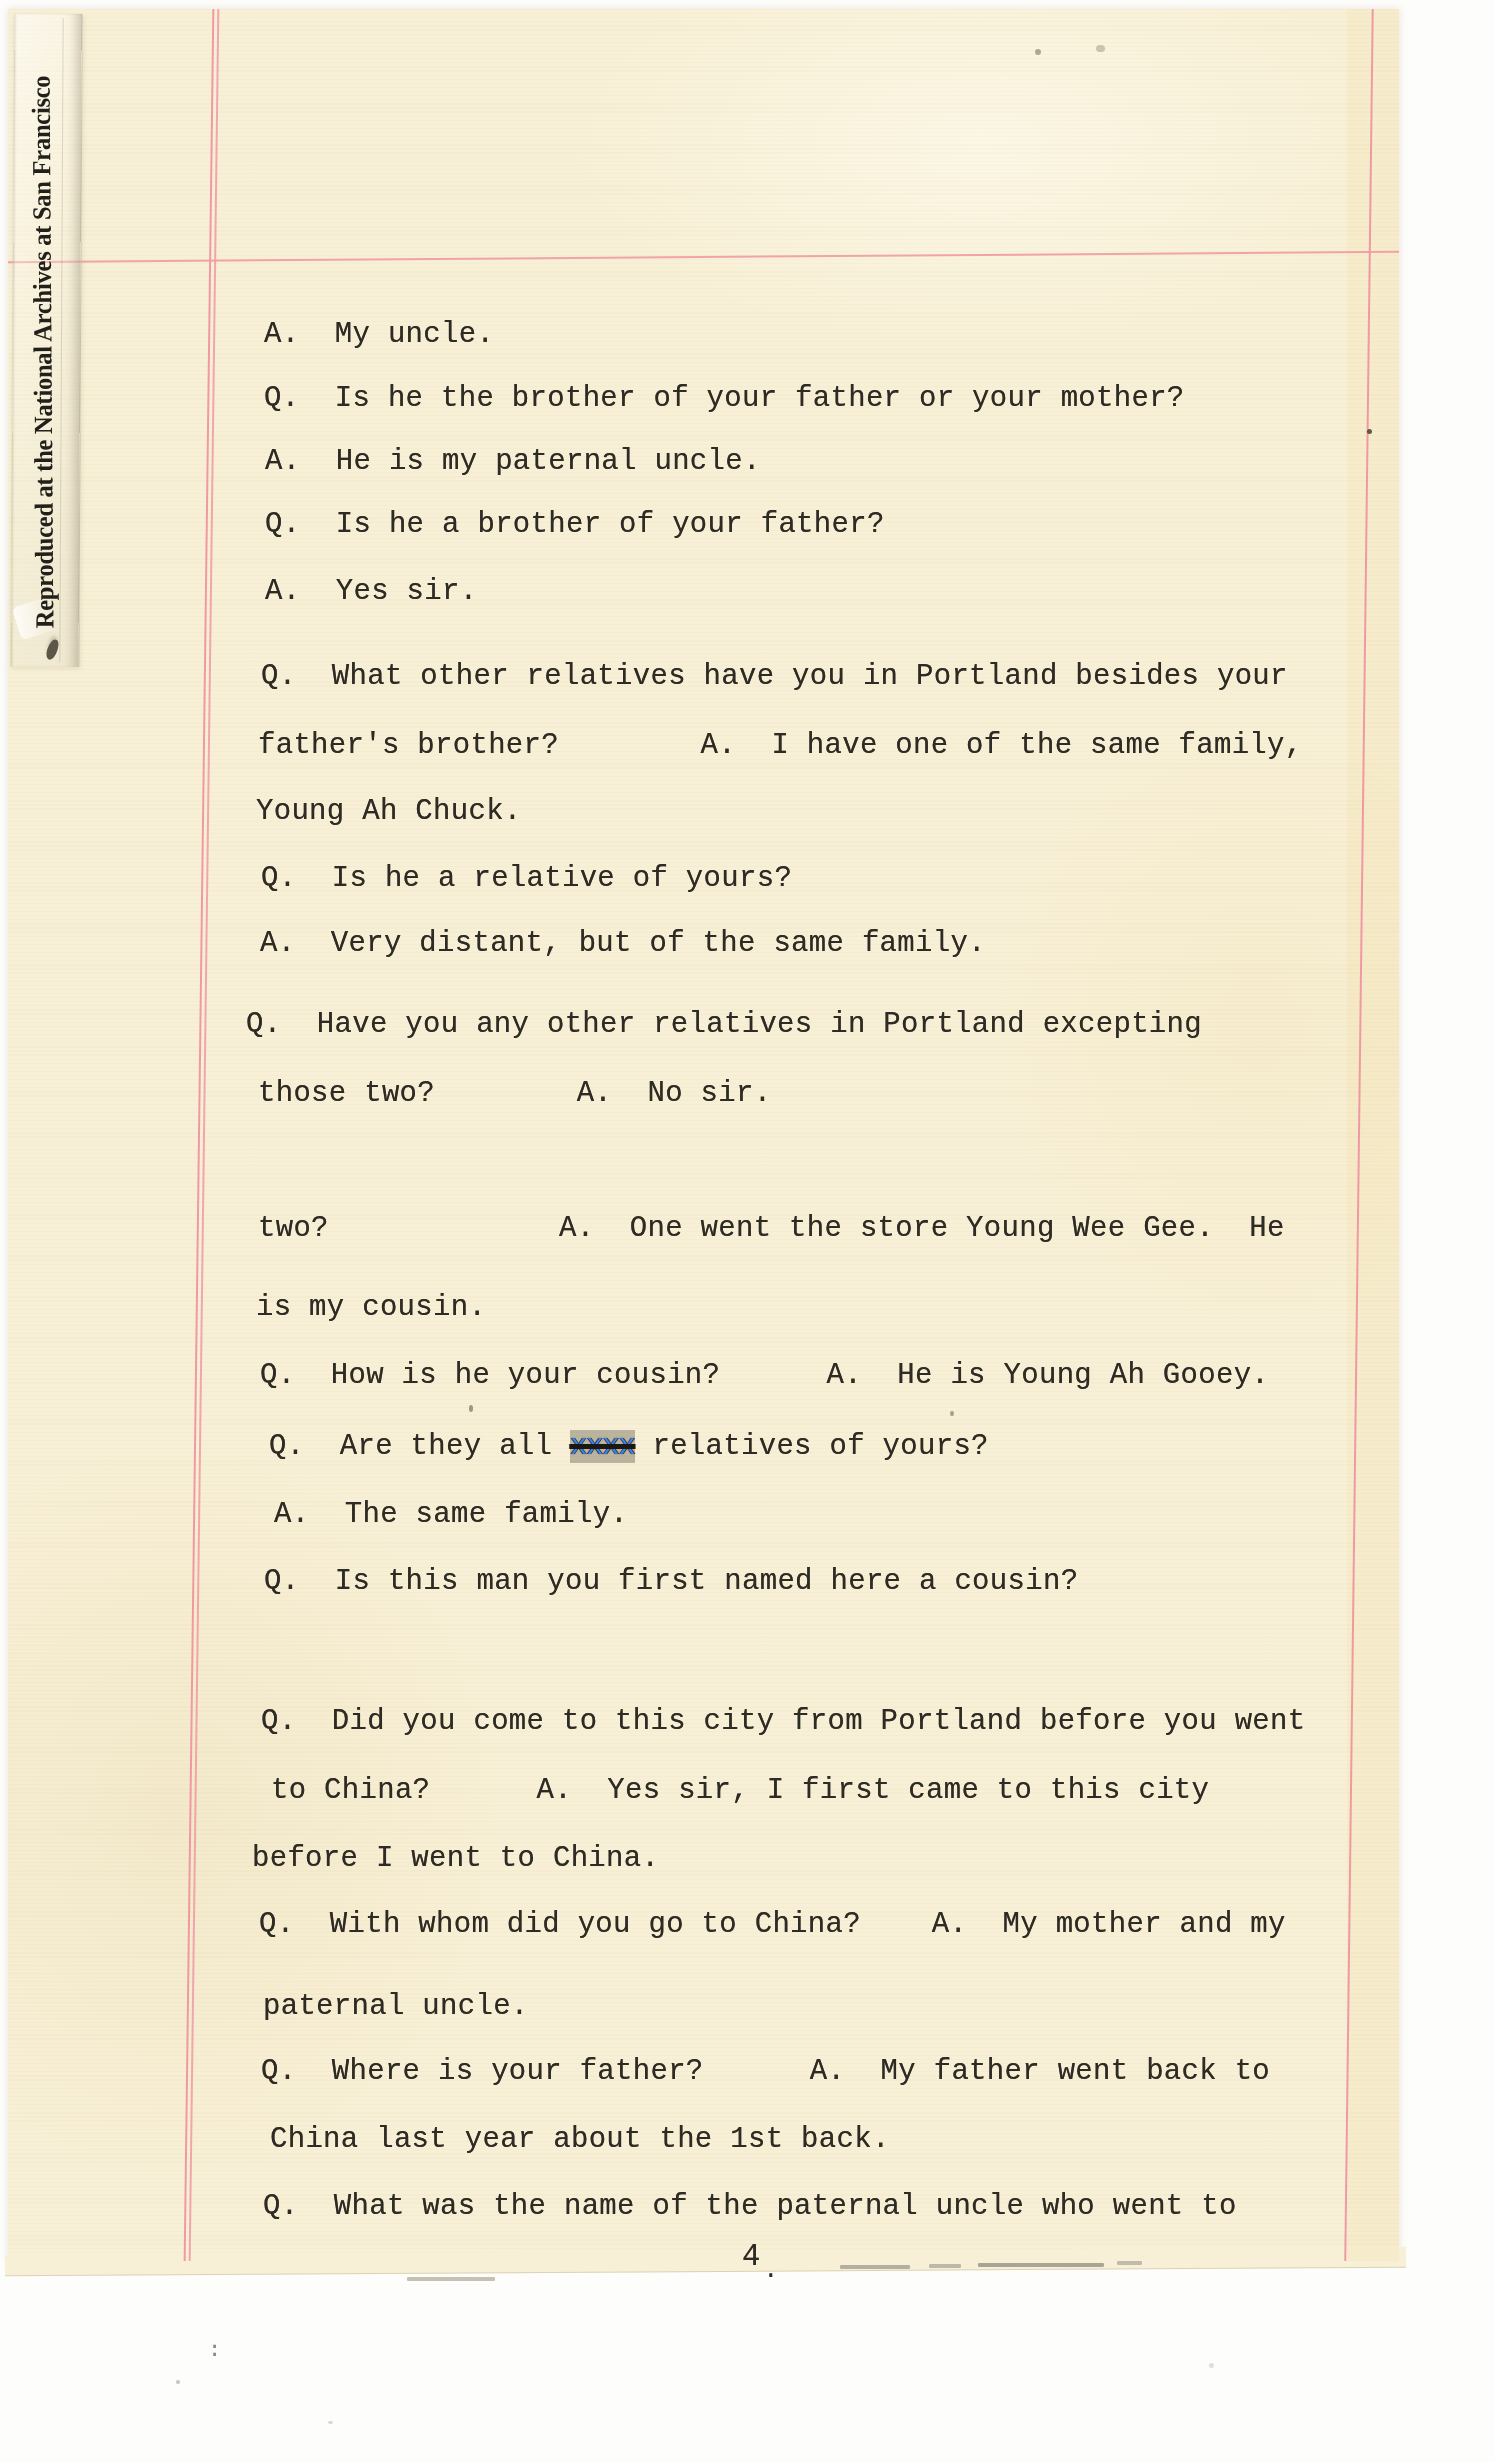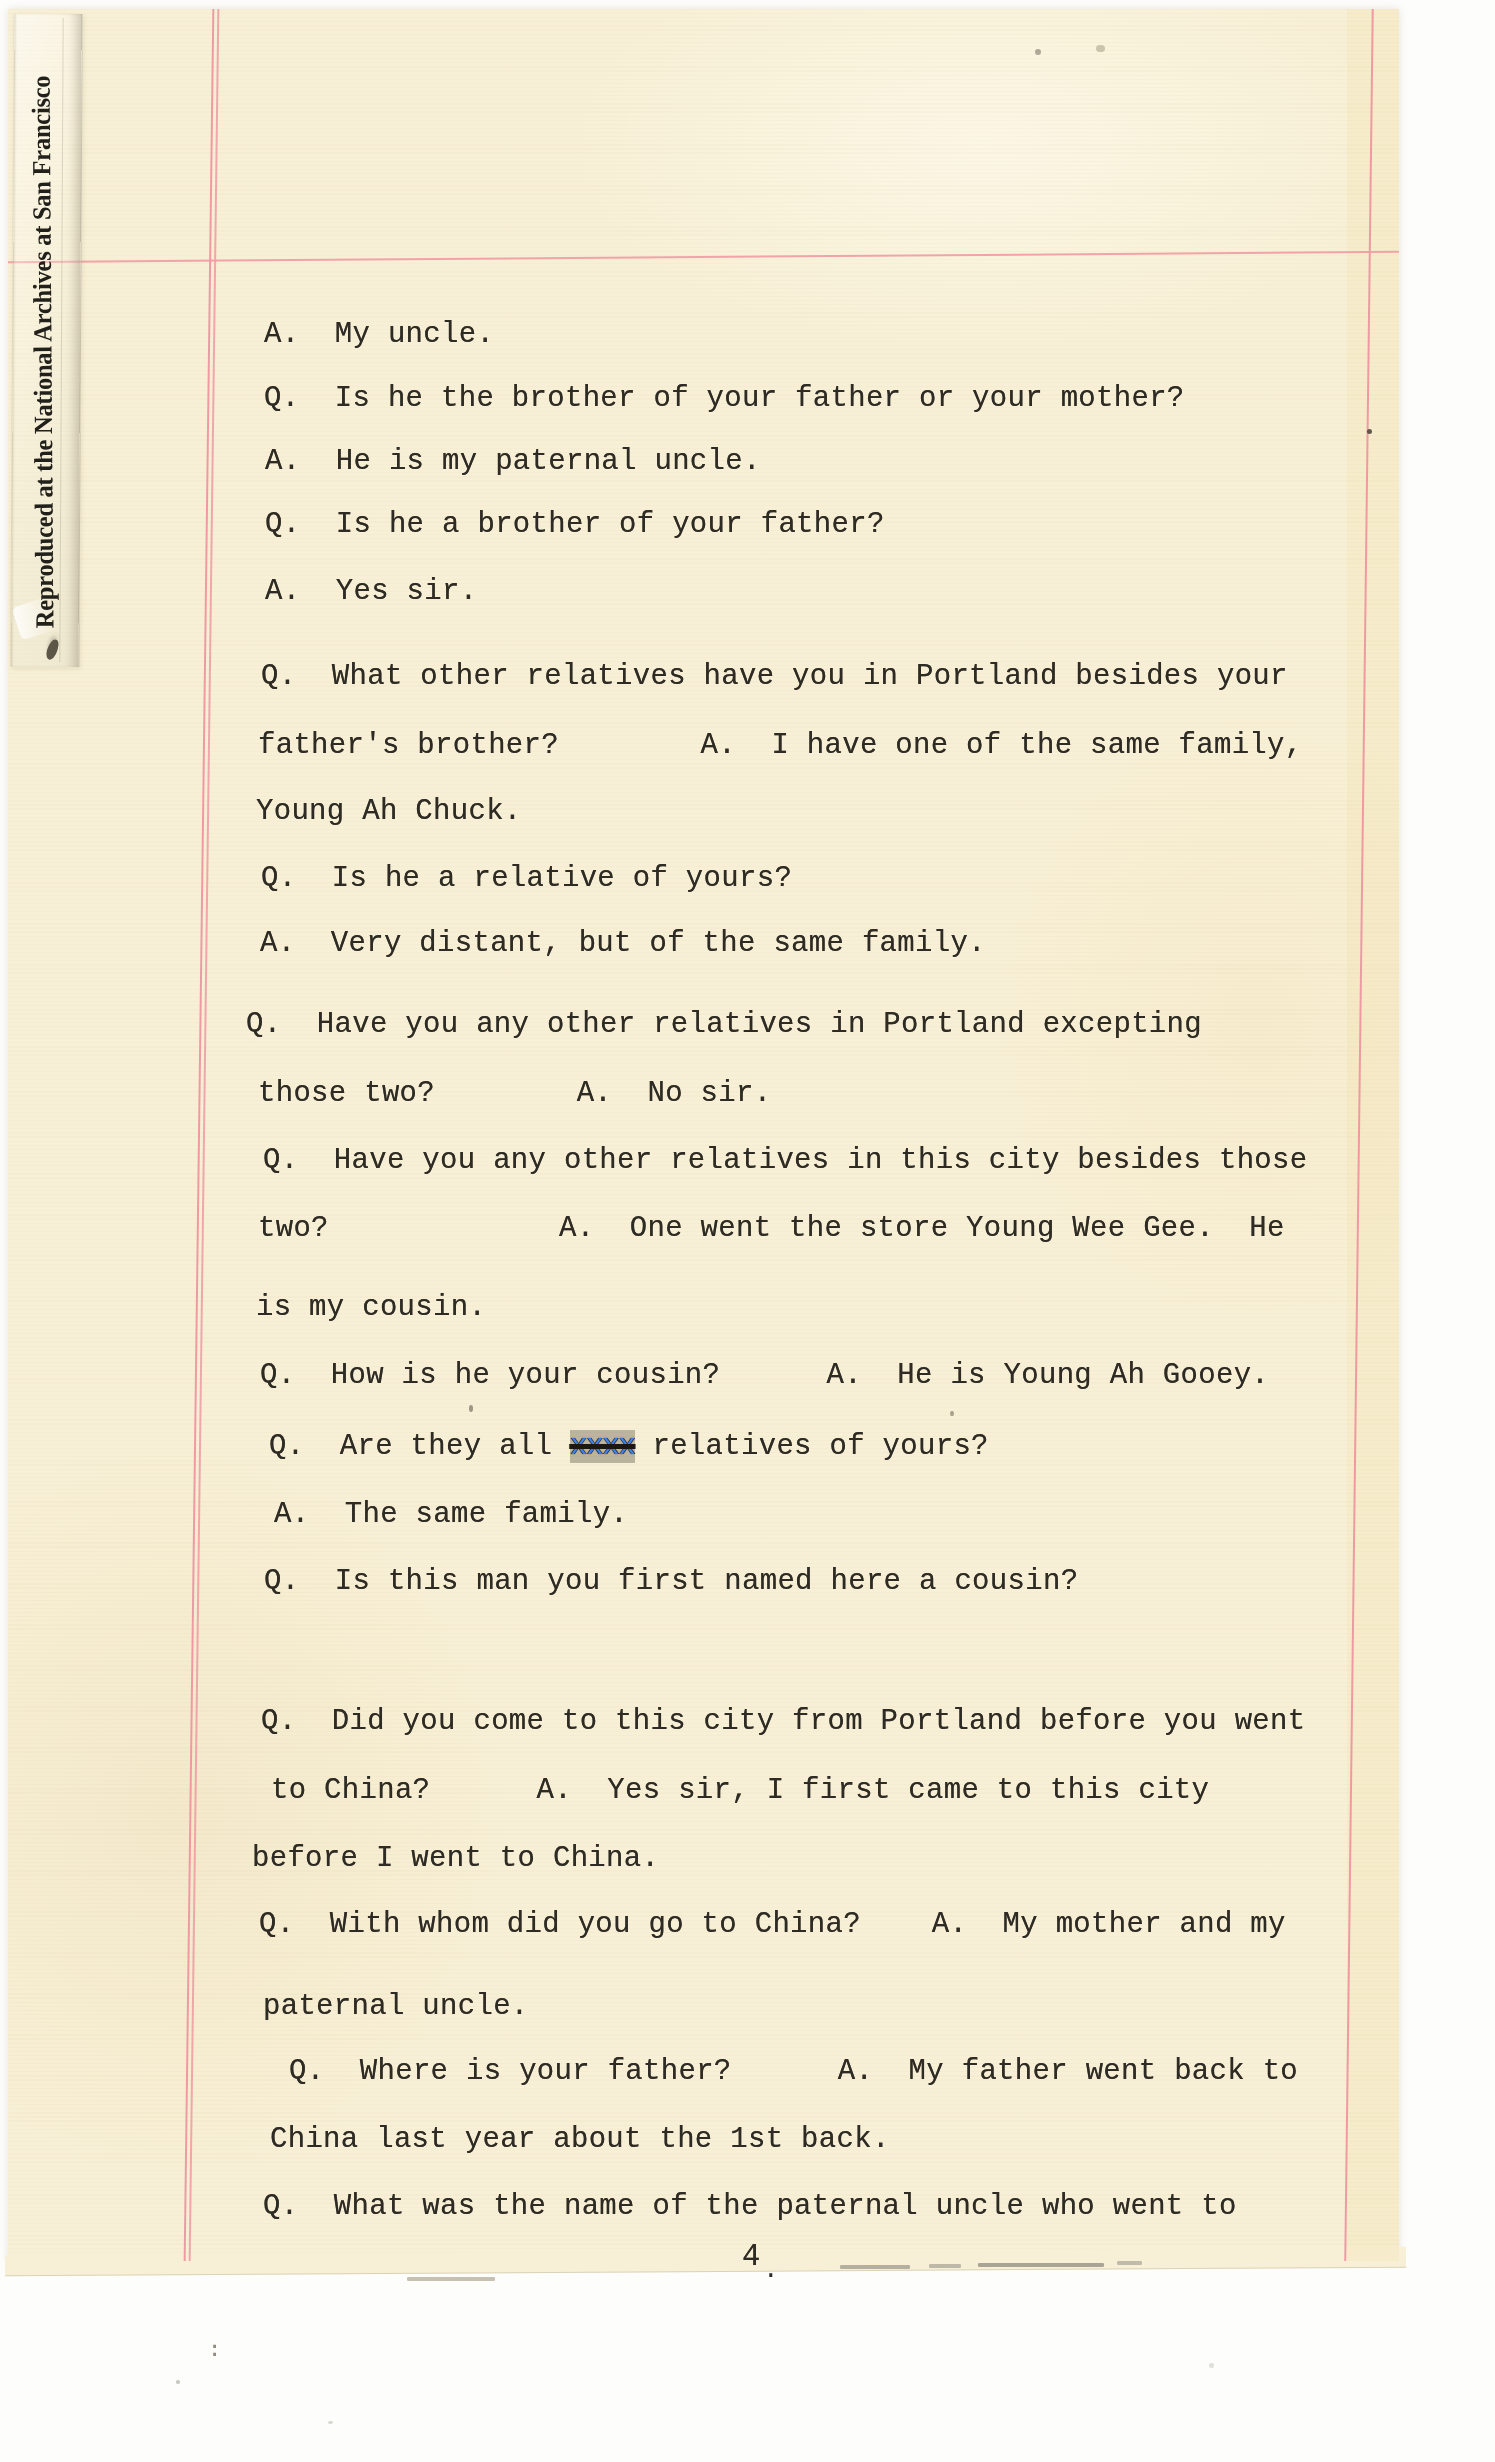--- a/index.html
+++ b/index.html
@@ -135,33 +135,32 @@
       <div class="tw-line" style="left: 265px; top: 447px;">A.  He is my paternal uncle.</div>
       <div class="tw-line" style="left: 265px; top: 510px;">Q.  Is he a brother of your father?</div>
       <div class="tw-line" style="left: 265px; top: 577px;">A.  Yes sir.</div>
       <div class="tw-line" style="left: 261px; top: 662px;">Q.  What other relatives have you in Portland besides your</div>
       <div class="tw-line" style="left: 258px; top: 731px;">father's brother?        A.  I have one of the same family,</div>
       <div class="tw-line" style="left: 256px; top: 797px;">Young Ah Chuck.</div>
       <div class="tw-line" style="left: 261px; top: 864px;">Q.  Is he a relative of yours?</div>
       <div class="tw-line" style="left: 260px; top: 929px;">A.  Very distant, but of the same family.</div>
       <div class="tw-line" style="left: 246px; top: 1010px;">Q.  Have you any other relatives in Portland excepting</div>
       <div class="tw-line" style="left: 258px; top: 1079px;">those two?        A.  No sir.</div>
-      <div class="tw-line" style="left: 263px; top: 1146px;">Q.  Have you any other relatives in this city besides those</div>
       <div class="tw-line" style="left: 258px; top: 1214px;">two?             A.  One went the store Young Wee Gee.  He</div>
       <div class="tw-line" style="left: 256px; top: 1293px;">is my cousin.</div>
       <div class="tw-line" style="left: 260px; top: 1361px;">Q.  How is he your cousin?      A.  He is Young Ah Gooey.</div>
       <div class="tw-line" style="left: 269px; top: 1432px;"><span>Q.  Are they all </span><span class="struck">xxxx</span><span> relatives of yours?</span></div>
       <div class="tw-line" style="left: 274px; top: 1500px;">A.  The same family.</div>
       <div class="tw-line" style="left: 264px; top: 1567px;">Q.  Is this man you first named here a cousin?</div>
       <div class="tw-line" style="left: 261px; top: 1707px;">Q.  Did you come to this city from Portland before you went</div>
       <div class="tw-line" style="left: 271px; top: 1776px;">to China?      A.  Yes sir, I first came to this city</div>
       <div class="tw-line" style="left: 252px; top: 1844px;">before I went to China.</div>
       <div class="tw-line" style="left: 259px; top: 1910px;">Q.  With whom did you go to China?    A.  My mother and my</div>
       <div class="tw-line" style="left: 263px; top: 1992px;">paternal uncle.</div>
-      <div class="tw-line" style="left: 261px; top: 2057px; margin-left: 28px;">Q.  Where is your father?      A.  My father went back to</div>
+      <div class="tw-line" style="left: 261px; top: 2057px;">Q.  Where is your father?      A.  My father went back to</div>
       <div class="tw-line" style="left: 270px; top: 2125px;">China last year about the 1st back.</div>
       <div class="tw-line" style="left: 263px; top: 2192px;">Q.  What was the name of the paternal uncle who went to</div>
     </div>
 
   <div class="pageno">4</div>
   <div class="pageno-dot">.</div>
 
   <div class="mark-colon">:</div>
   <div class="speck" style="left:1035px;top:49px;width:5.9px;height:5.9px;background:rgba(110,105,95,0.55);"></div>
   <div class="speck" style="left:1096px;top:45px;width:9.4px;height:7px;background:rgba(130,128,100,0.4);"></div>

